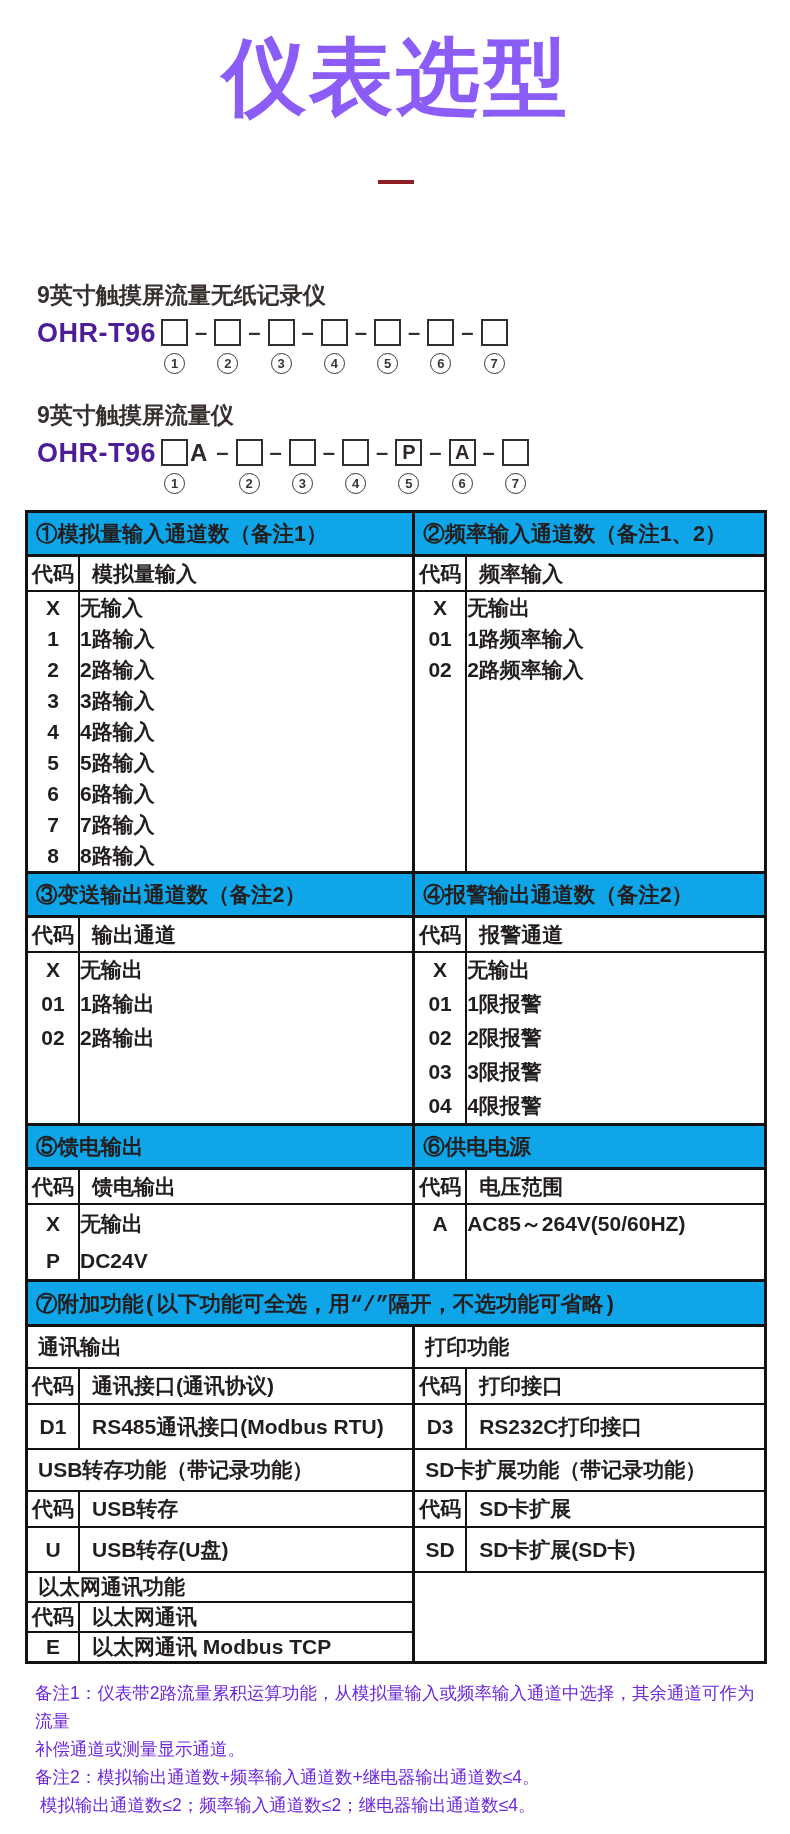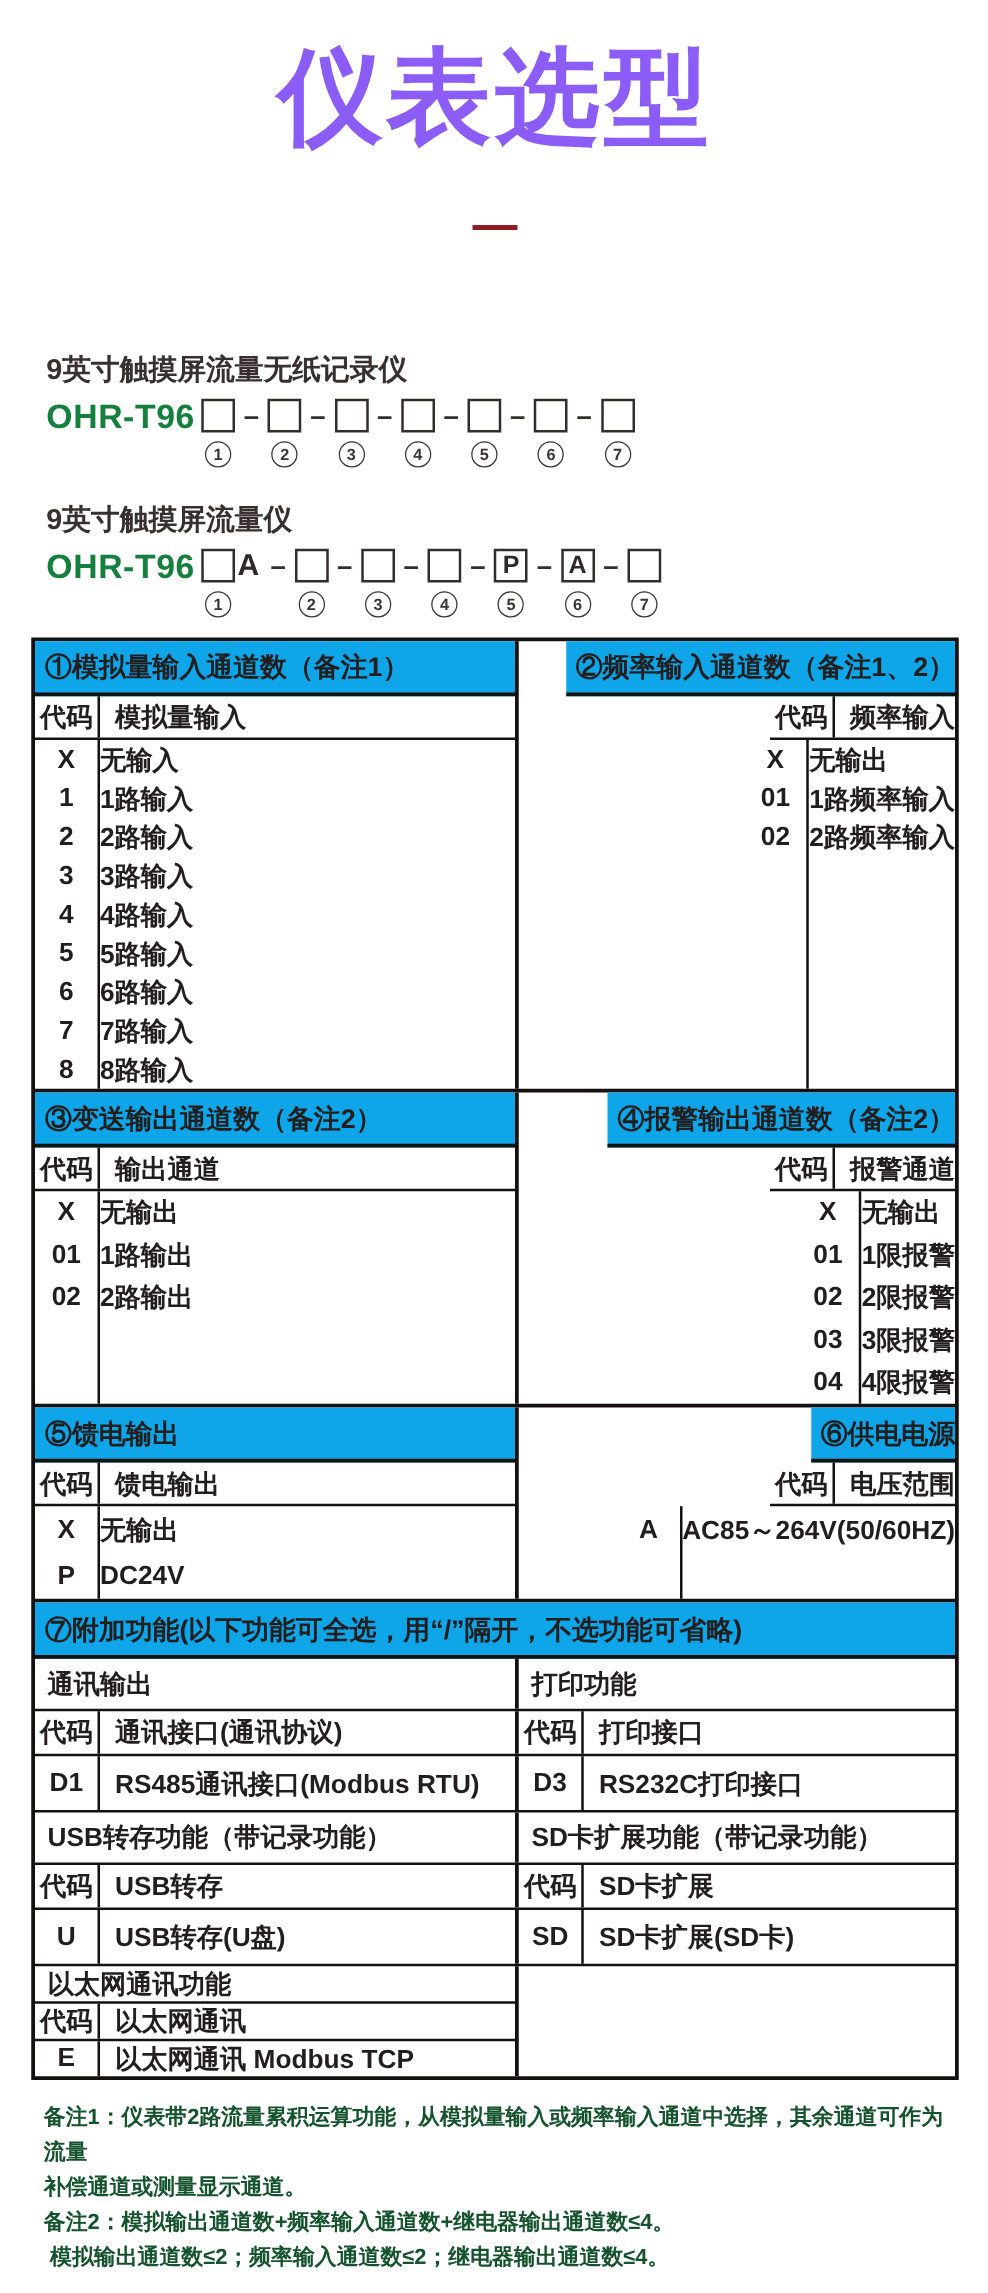--- a/index.html
+++ b/index.html
@@ -10,70 +10,70 @@
   
   .title { text-align:center; font-size:84px; font-weight:800; letter-spacing:3px;
            color:#8b5cf6; margin-top:25px; line-height:1.25; }
   .title-underline { width:36px; height:4px; background:#8e1d22; margin:50px auto 0; }
 
   
   .models { margin:96px 0 0 12px; }
   .model-label { font-size:23px; font-weight:700; color:#38302e;margin-top:20px; }
   .model-label.second { margin-top:26px; }
   .model-line { display:flex; align-items:flex-start; margin-top:8px; }
-  .model-prefix { font-size:27px; font-weight:700; letter-spacing:0.5px; color:#15803d;
+  .model-prefix { font-size:27px; font-weight:700; letter-spacing:0.5px; color:#4c1d95;
                   height:28px; display:flex; align-items:center; margin-right:5px; }
   .slot { display:inline-flex; flex-direction:column; align-items:center; gap:7px; }
   .mbox { width:27px; height:27px; border:2.5px solid #332d2b; display:inline-flex;
           align-items:center; justify-content:center; font-size:20px; font-weight:700; color:#2f2a28; }
   .mnum { width:21px; height:21px; border:1.6px solid #3a3533; border-radius:50%;
           display:inline-flex; align-items:center; justify-content:center;
           font-size:13px; font-weight:700; color:#3a3533; }
   .dash { height:28px; display:flex; align-items:center; margin:0 7px;
           font-size:22px; font-weight:700; color:#332d2b; }
   .after { height:28px; display:flex; align-items:center; font-size:24px;
            font-weight:700; color:#2f2a28; margin:0 2px; }
 
   
   .tbl { border:3px solid #141110; margin-top:16px; }
   .sec { display:flex; border-bottom:3px solid #141110; }
   .half { display:flex; flex-direction:column; }
   .half.left { width:52.6%; border-right:3px solid #141110; }
-  .half.rightcol { flex:1;align-items:flex-end; }
+  .half.rightcol { flex:1; }
   .band { min-height:44px; background:#0ea5e9; border-bottom:3px solid #141110;
           display:flex; align-items:center; padding-left:8px;
           font-weight:700; font-size:21.5px; }
   .sub { display:flex; height:35px; border-bottom:2px solid #141110; font-weight:700; font-size:21px; }
   .cc { width:52px; border-right:2px solid #141110; display:flex; align-items:center;
         justify-content:center; flex-shrink:0; }
   .dc { flex:1; display:flex; align-items:center; padding-left:12px; }
   .cols { display:flex; flex:1; }
   .codecol { width:52px; border-right:2px solid #141110; display:flex; flex-direction:column; }
   .desccol { flex:1; display:flex; flex-direction:column; }
   .cell { display:flex; align-items:center; font-weight:700; font-size:21px; }
   .codecol .cell { justify-content:center; }
   .desccol .cell { }
   .r32 .cell { height:31px; }
   .r34 .cell { height:34px; }
   .r37 .cell { height:37px; }
 
   
-  .band.full { min-height:45px; }
+  .band.full { min-height:45px;font-family:Liberation Mono, monospace; }
   .sec7 .prow { display:flex; border-bottom:2px solid #141110; }
   .sec7 .prow.last { border-bottom:none;justify-content:center; }
   .pl { width:52.6%; border-right:3px solid #141110; display:flex; }
   .pr { flex:1; display:flex; }
   .band2 { font-weight:700; font-size:21px; display:flex; align-items:center; padding-left:10px; height:40px; flex:1; }
   .sub7 { height:34px; display:flex; font-weight:700; font-size:21px; flex:1; }
   .data7 { height:43px; display:flex; font-weight:700; font-size:21px; flex:1; }
   .ethcol { flex-direction:column; }
   .ethcol > .bb { border-bottom:2px solid #141110; }
 
   
-  .notes { margin:15px 0 0 10px; font-size:17.5px; font-weight:700; color:#14532d; line-height:1.6; }
+  .notes { margin:15px 0 0 10px; font-size:17.5px; font-weight:400; color:#6d28d9; line-height:1.6; }
   .notes div:nth-child(4) { padding-left:5px; }
 </style>
 </head>
 <body>
 
 <div class="page">
   <div class="content">
 
     <div class="title">仪表选型</div>
     <div class="title-underline"></div>

